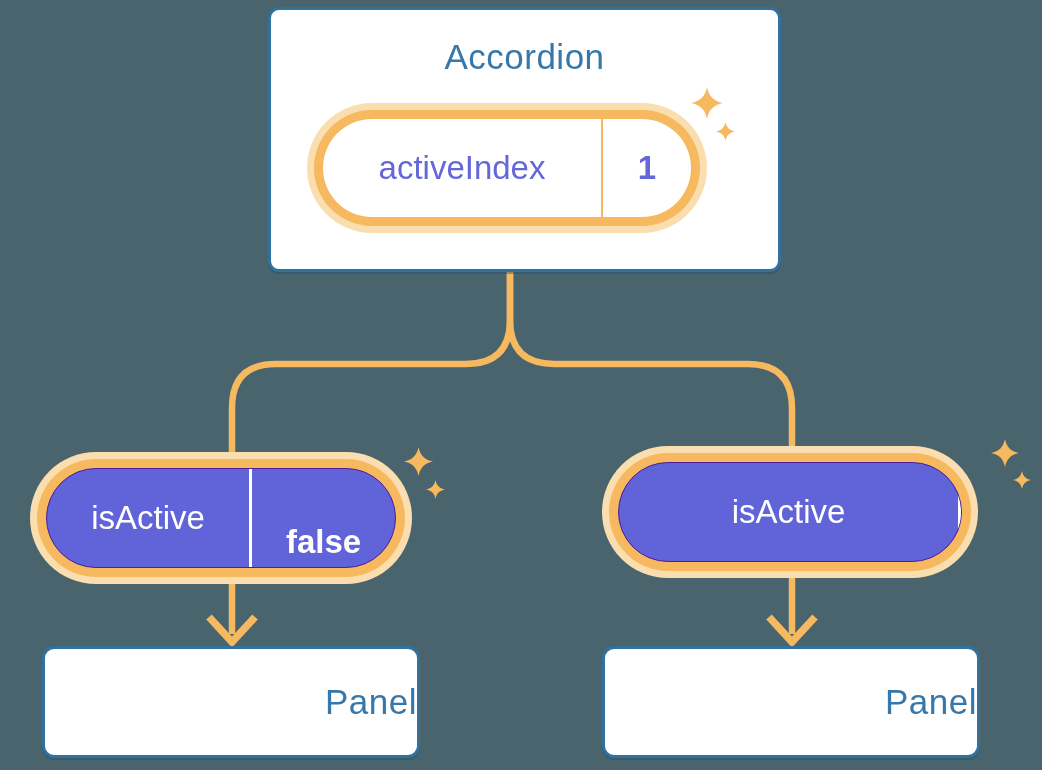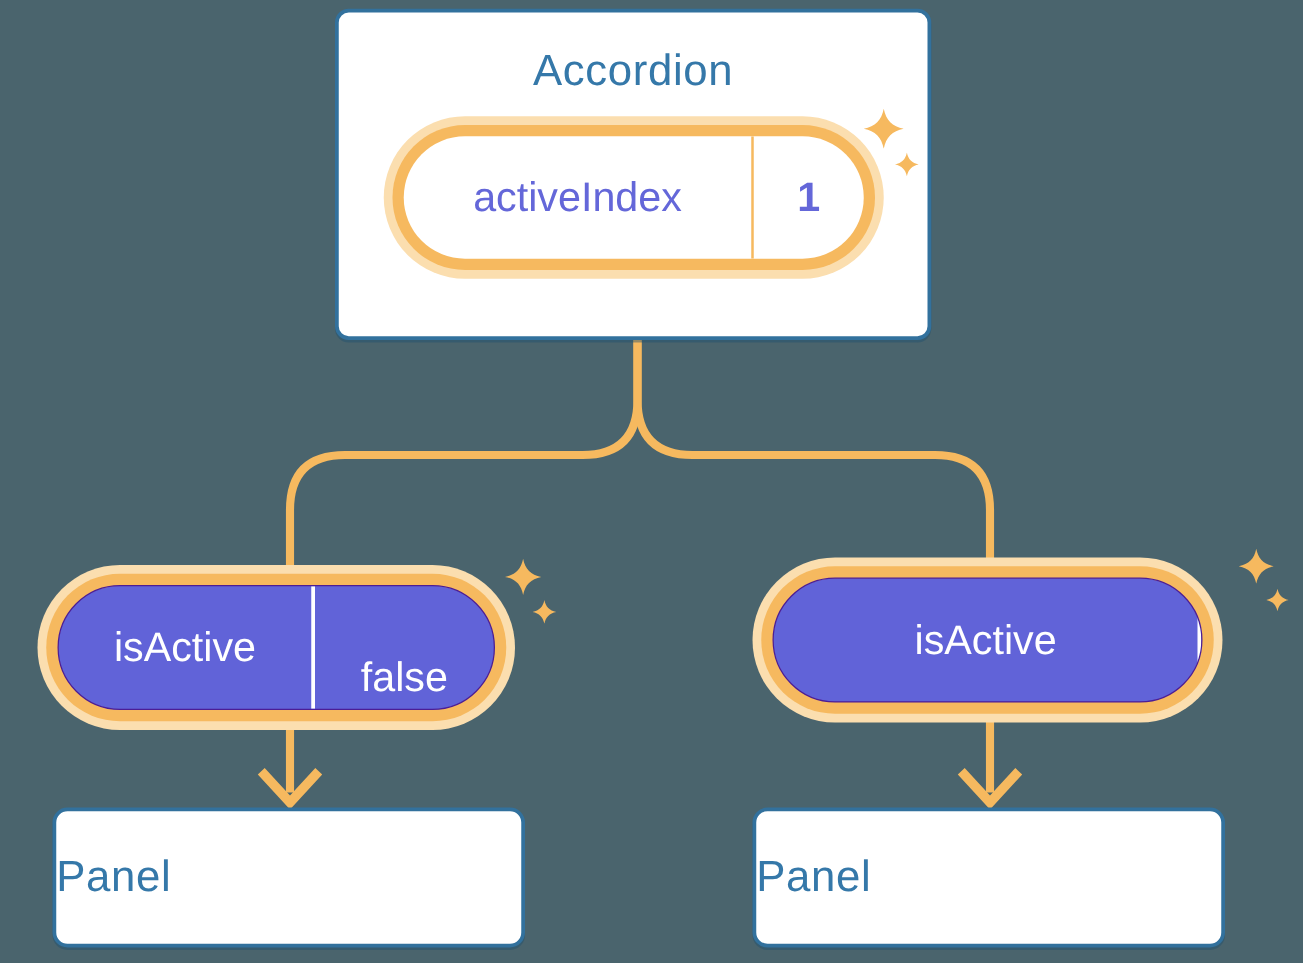--- a/index.html
+++ b/index.html
@@ -26,21 +26,21 @@
   .connectors .arrowhead{fill:none;stroke:var(--orange);stroke-width:7.5;stroke-linejoin:miter;}
 
   .card{
     position:absolute;z-index:2;
     background:var(--card-bg);
     border:3px solid var(--card-border);
     border-radius:11px;
     box-shadow:0 2px 0 rgba(30,80,110,0.45);
     box-sizing:border-box;
   }
-  .accordion-card{left:268px;top:7px;width:477px;height:265px;}
+  .accordion-card{left:268px;top:7px;width:513px;height:265px;}
   .card-title{
     text-align:center;margin-top:27px;
     font-size:35px;font-weight:500;color:var(--blue-text);
     letter-spacing:0.5px;
   }
 
   .pill{
     position:absolute;z-index:3;
     background:var(--orange-halo);
     border-radius:999px;
@@ -59,30 +59,30 @@
   .pill-body.solid{background:var(--purple);border:1px solid #4c1d95;}
 
   .pill-cell{
     display:flex;align-items:center;justify-content:center;
     font-size:33px;
   }
   .pill-cell.grow{flex:1;}
   .pill-label-light{color:var(--purple-text);font-weight:400;}
   .pill-value-light{color:var(--purple-text);font-weight:700;}
   .pill-label-solid{color:var(--white-text);font-weight:400;}
-  .pill-value-solid{color:var(--white-text);font-weight:400;margin-top:47px;}
+  .pill-value-solid{color:var(--white-text);font-weight:700;margin-top:47px;}
   .pill-divider-orange{width:2px;background:var(--orange);}
   .pill-divider-white{width:3px;background:#FFFFFF;}
 
-  .state-pill{left:36px;top:83px;width:400px;height:130px;position:absolute;}
+  .state-pill{left:36px;top:93px;width:400px;height:130px;position:absolute;}
   .prop-pill-left{left:30px;top:452px;width:382px;height:132px;}
   .prop-pill-right{left:602px;top:446px;width:376px;height:132px;}
 
   .panel-card{width:378px;height:112px;border-radius:12px;border-width:3px;
-    display:flex;align-items:center;justify-content:flex-start;}
+    display:flex;align-items:center;justify-content:flex-end;}
   .panel-left{left:42px;top:646px;}
   .panel-right{left:602px;top:646px;}
   .panel-title{font-size:35px;font-weight:500;color:var(--blue-text);letter-spacing:0.5px;}
 
   .sparkle{position:absolute;z-index:4;}
   .sparkle svg{display:block;width:100%;height:100%;}
   .sparkle path{fill:var(--orange);}
   .sp-top-big{left:691px;top:87px;width:32px;height:32px;}
   .sp-top-small{left:716px;top:122px;width:19px;height:19px;}
   .sp-left-big{left:404px;top:447px;width:29px;height:29px;}

